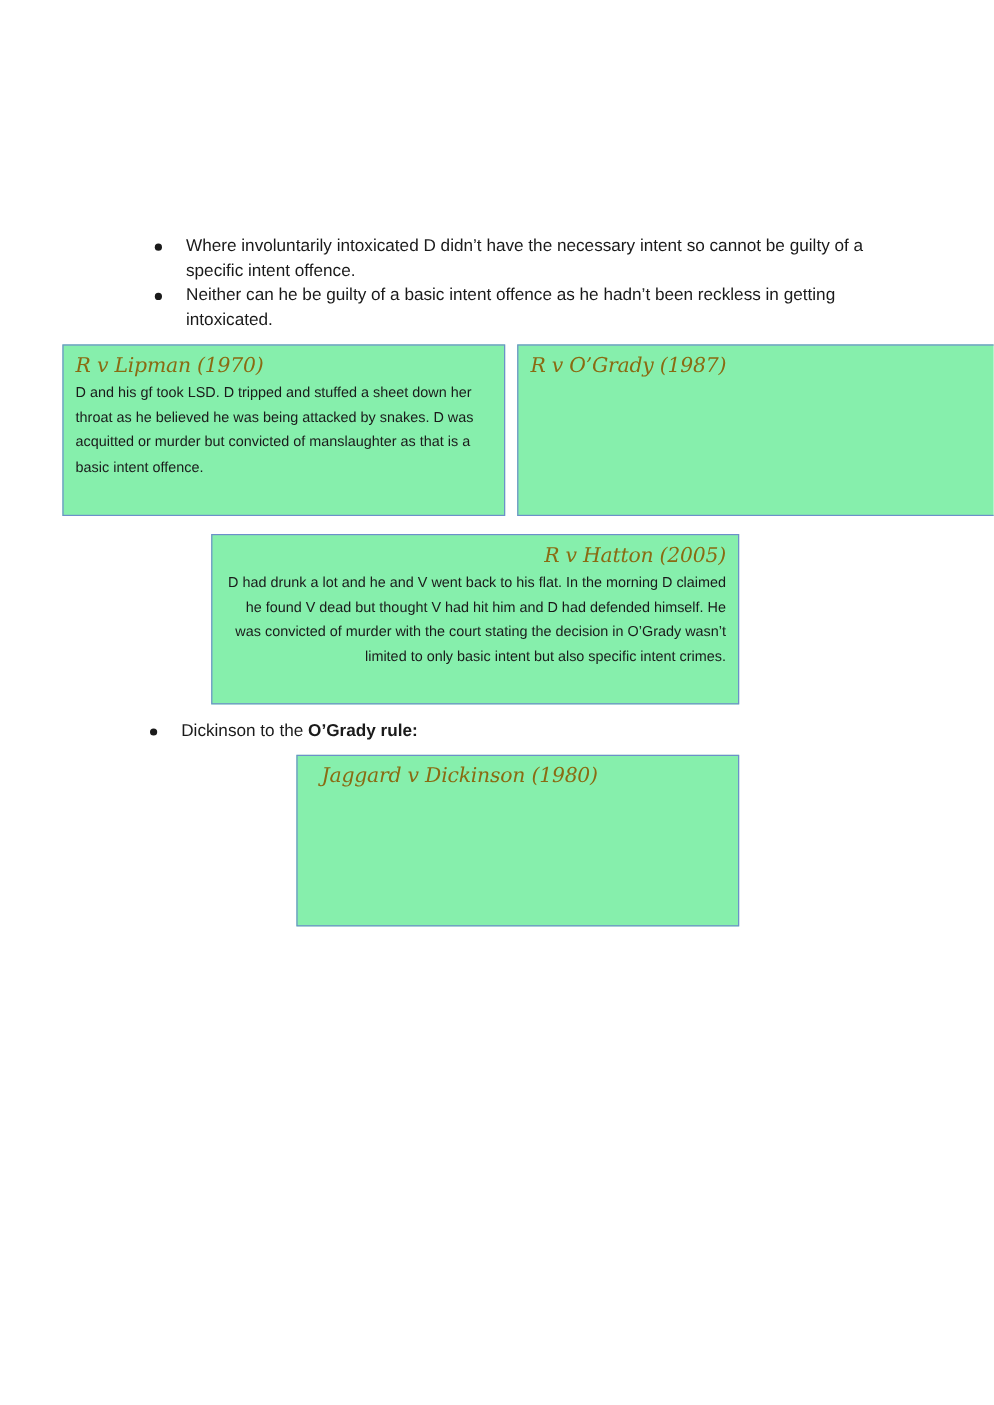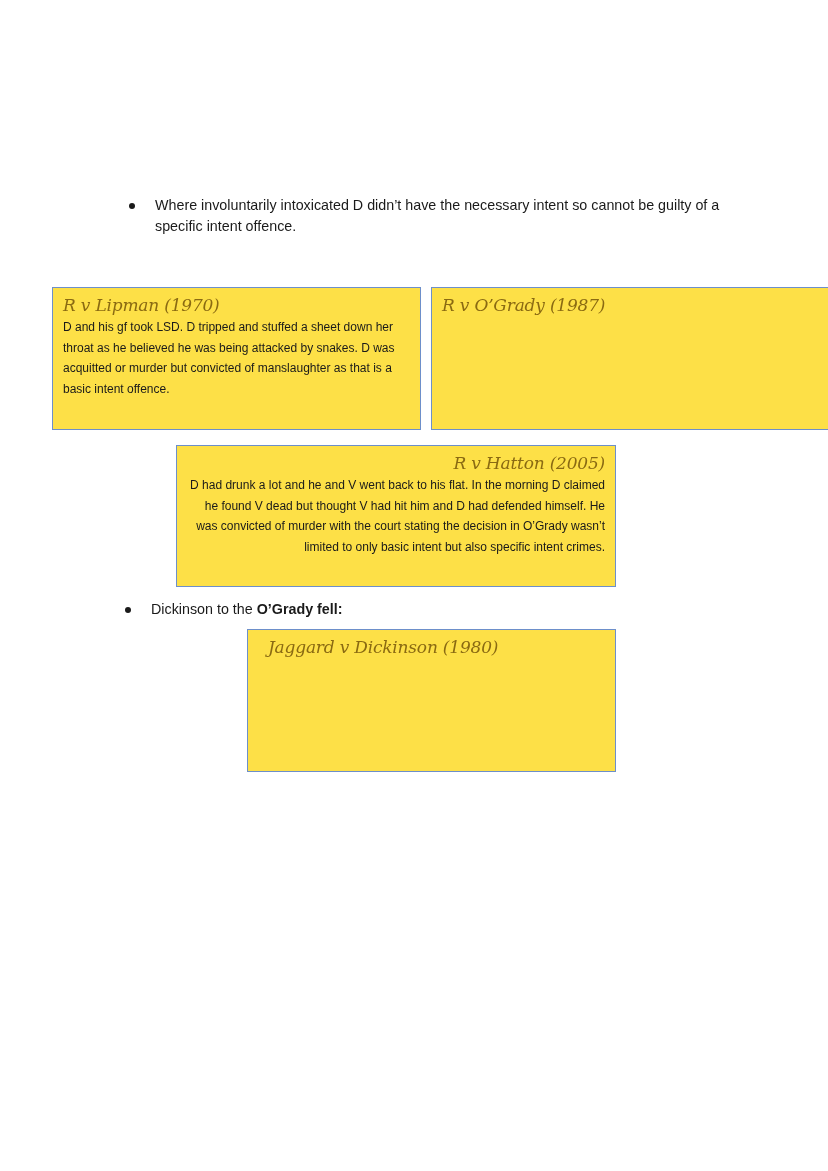--- a/index.html
+++ b/index.html
@@ -4,57 +4,61 @@
   <style>
     html, body { margin: 0; padding: 0; background: #ffffff; }
     body {
       width: 828px; height: 1171px; position: relative; overflow: hidden;
       font-family: "Liberation Sans", sans-serif; color: #1a1a1a;
     }
     .bullets { position: absolute; left: 118px; top: 191px; width: 620px; margin: 4px; padding: 0; list-style: none; }
     .bullet { position: relative; padding-left: 33px; font-size: 14.3px; line-height: 20.5px; margin-bottom: 0; }
     .bullet .dot { position: absolute; left: 7px; top: 8px; width: 6px; height: 6px; border-radius: 50%; background: #1a1a1a; }
     .box {
-      position: absolute; border: 1.5px solid #6d8fca; background: #fde047; box-sizing: border-box;
+      position: absolute; border: 1.5px solid #6d8fca; background: #86efac; box-sizing: border-box;
       padding: 6px 10px 8px 10px;
     }
     .box .title {
       font-family: "DejaVu Serif", serif; font-style: italic; color: #8a6a12;
       font-size: 17px; line-height: 22px; margin-bottom: 1px; letter-spacing: -0.2px;
     }
     .box .body { font-size: 12px; line-height: 20.5px; }
     .exception { position: absolute; left: 118px; top: 599px; width: 600px; }
     .exception .bullet b { font-weight: bold; }
   </style>
 </head>
 <body>
 
 <ul class="bullets">
   <li class="bullet">
     <span class="dot"></span>
     <span>Where involuntarily intoxicated D didn’t have the necessary intent so cannot be guilty of a specific intent offence.</span>
+  </li>
+  <li class="bullet">
+    <span class="dot"></span>
+    <span>Neither can he be guilty of a basic intent offence as he hadn’t been reckless in getting intoxicated.</span>
   </li>
 </ul>
 
 <div class="box" style="left:52px; top:287px; width:369px; height:143px;">
   <div class="title">R v Lipman (1970)</div>
   <div class="body">D and his gf took LSD. D tripped and stuffed a sheet down her throat as he believed he was being attacked by snakes. D was acquitted or murder but convicted of manslaughter as that is a basic intent offence.</div>
 </div>
 
 <div class="box" style="left:431px; top:287px; width:429px; height:143px;">
   <div class="title">R v O’Grady (1987)</div>
 </div>
 
 <div class="box" style="left:176px; top:445px; width:440px; height:142px;text-align:right;">
   <div class="title">R v Hatton (2005)</div>
   <div class="body">D had drunk a lot and he and V went back to his flat. In the morning D claimed he found V dead but thought V had hit him and D had defended himself. He was convicted of murder with the court stating the decision in O’Grady wasn’t limited to only basic intent but also specific intent crimes.</div>
 </div>
 
 <div class="exception">
   <div class="bullet">
     <span class="dot"></span>
-    <span>Dickinson to the </span><b>O’Grady fell:</b>
+    <span>Dickinson to the </span><b>O’Grady rule:</b>
   </div>
 </div>
 
 <div class="box" style="left:247px; top:629px; width:369px; height:143px;padding-left:20px;">
   <div class="title">Jaggard v Dickinson (1980)</div>
 </div>
 
 </body></html>

